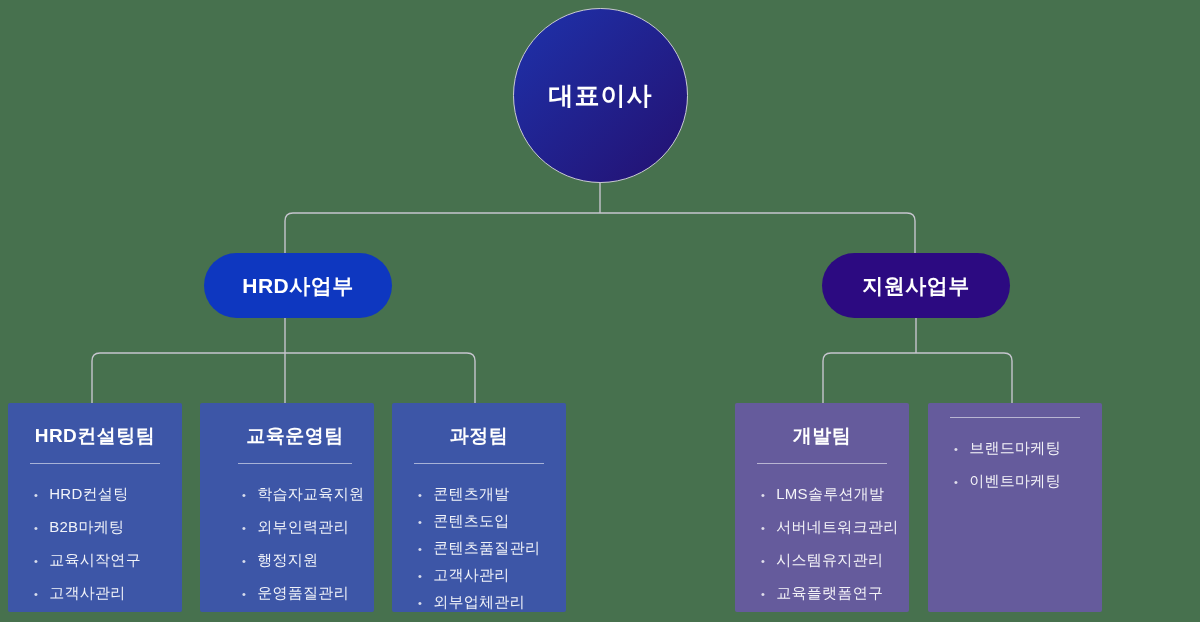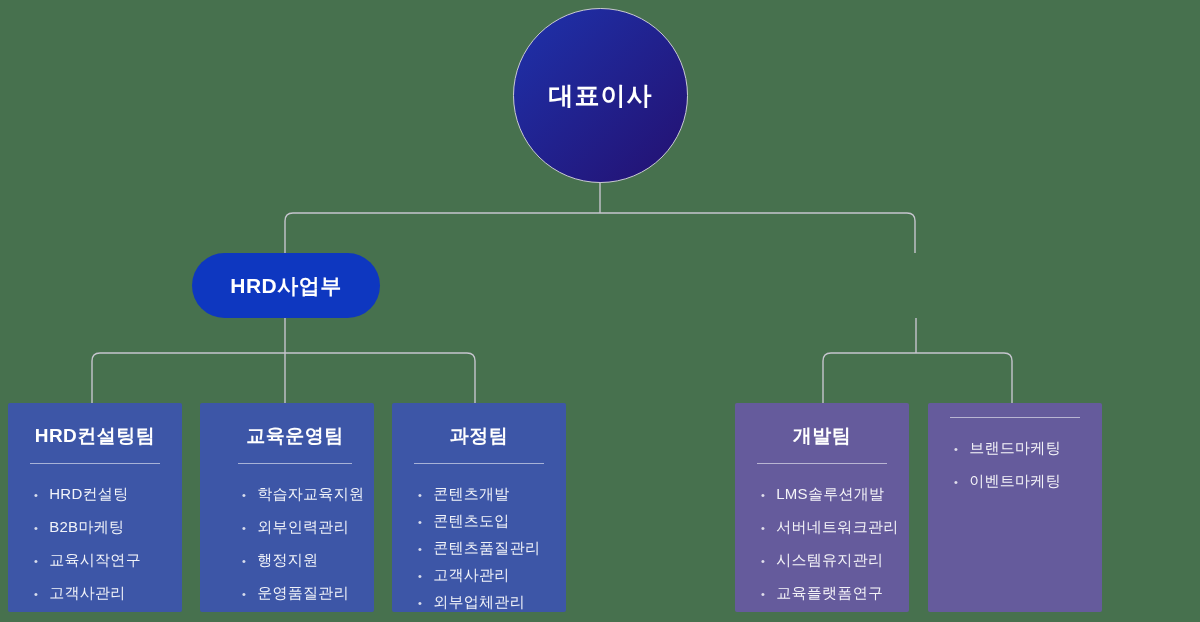--- a/index.html
+++ b/index.html
@@ -36,21 +36,21 @@
 
   .pill {
     position: absolute;
     top: 253px;
     width: 188px; height: 65px;
     border-radius: 33px;
     display: flex; align-items: center; justify-content: center;
     color: var(--text, #ffffff);
     font-size: 21px; font-weight: bold; letter-spacing: 0.5px;
   }
-  .pill.hrd { left: 192px; background: var(--pill_hrd, #0e37c0); }
+  .pill.hrd { left: 204px; background: var(--pill_hrd, #0e37c0); }
   .pill.support { left: 822px; background: var(--pill_support, #2c0a81); }
 
   .team-box {
     position: absolute;
     top: 403px;
     width: 174px; height: 209px;
     border-radius: 2px;
     color: var(--text, #ffffff);
     box-sizing: border-box;
   }
@@ -111,20 +111,23 @@
   </svg>
 
   <div class="ceo">
     <span>대표이사</span>
   </div>
 
   <div class="pill hrd">
     <span>HRD사업부</span>
   </div>
 
+  <div class="pill support">
+    <span>지원사업부</span>
+  </div>
 
   <div class="team-box left-color b1">
     <div class="team-title">HRD컨설팅팀</div>
     <hr class="team-divider">
     <ul class="team-list">
         <li>
           <span class="bullet">•</span>
           <span>HRD컨설팅</span>
         </li>
         <li>

